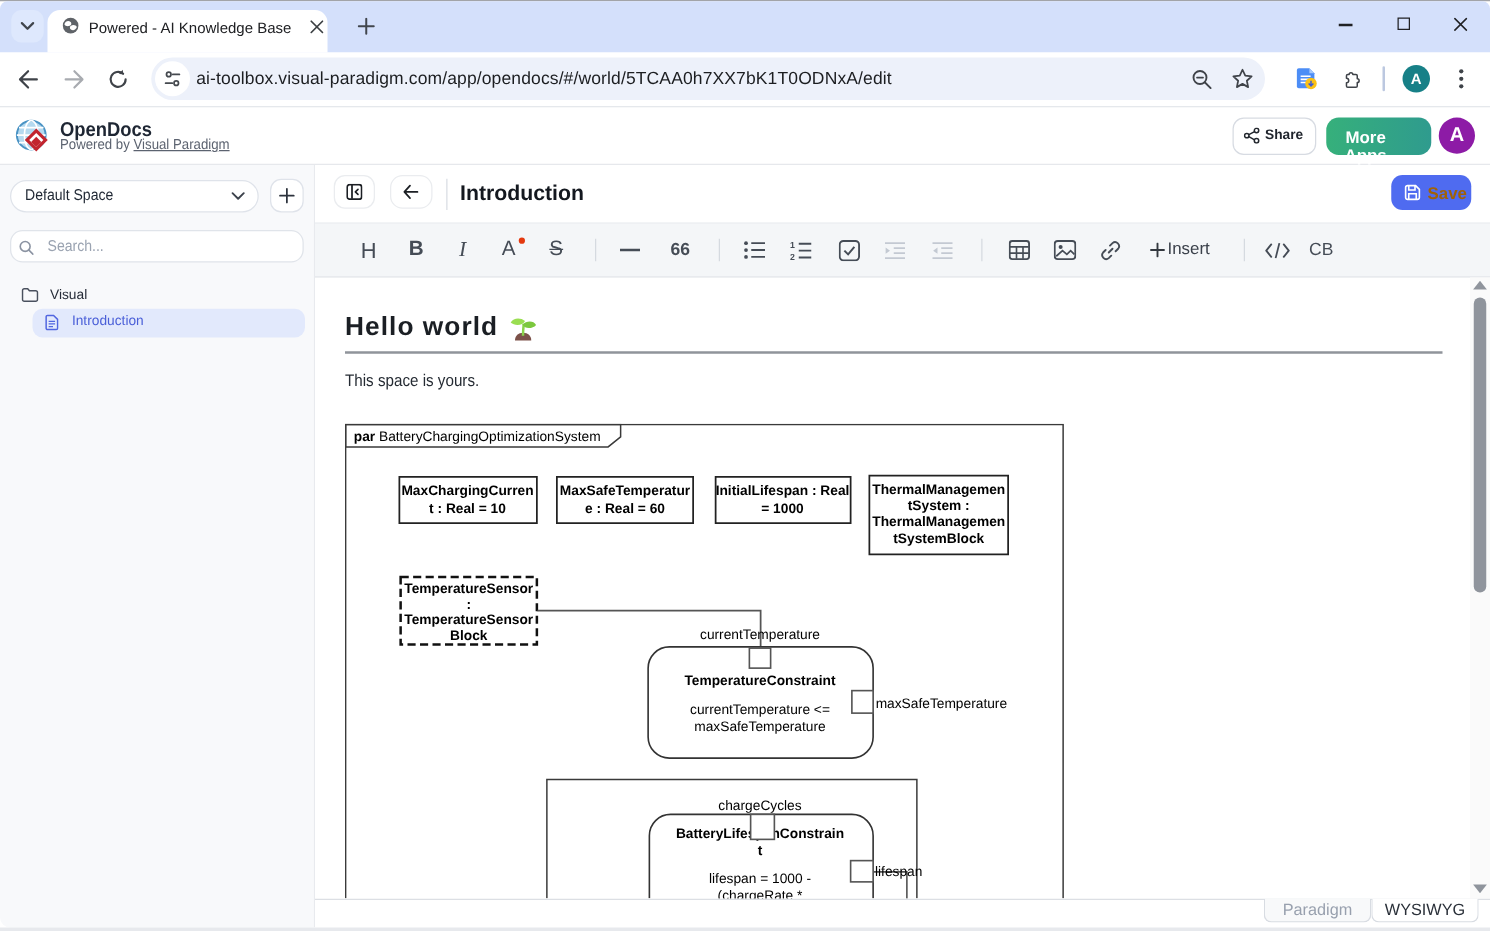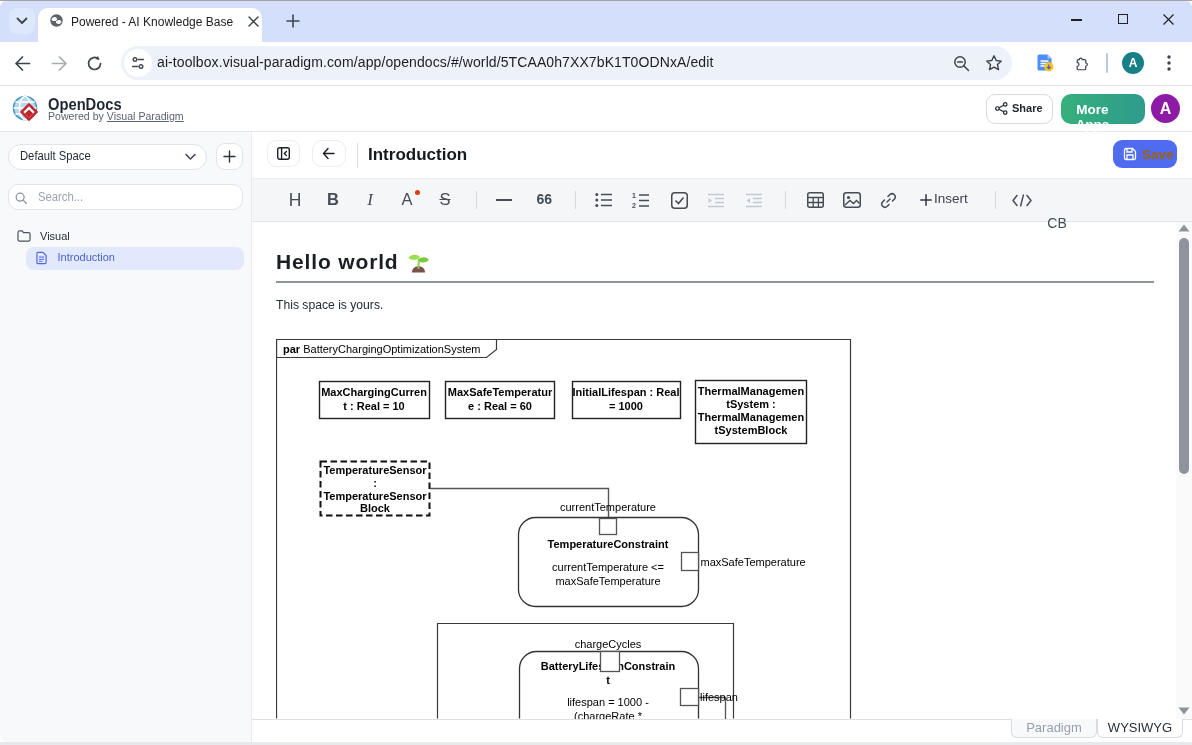--- a/index.html
+++ b/index.html
@@ -277,21 +277,21 @@
     <div class="abs" style="left: 994px; top: 191px; width: 2px; height: 18px;">
       <div style="width:1px;height:18px;background:#d5dae0;margin:auto;"></div>
     </div>
     <div class="abs" style="left: 1012px; top: 193.5px; width: 20px; height: 13px;">
       <svg width="20" height="13" viewBox="0 0 20 13">
         <path d="M11.5 0.5 L8.5 12.5" stroke="#454c56" stroke-width="1.4"></path>
         <path d="M5 1.5 L1 6.5 L5 11.5 M15 1.5 L19 6.5 L15 11.5" fill="none" stroke="#454c56" stroke-width="1.5" stroke-linecap="round" stroke-linejoin="round"></path>
       </svg>
     </div>
     <div class="abs" style="left: 1045px; top: 191px; width: 24px; height: 18px;">
-      <div style="font-size:14px;color:#454c56;font-weight:normal;text-align:center;font-family:'Liberation Sans',sans-serif;margin-top:24px;">CB</div>
+      <div style="font-size:14px;color:#454c56;font-weight:normal;text-align:center;font-family:'Liberation Sans',sans-serif;">CB</div>
     </div>
   </div>
 
 <div class="abs" style="left:276px;top:251px;font-size:21px;font-weight:bold;color:#1b1f24;line-height:1;letter-spacing:0.85px;">Hello world</div>
 <svg class="abs" style="left:407px;top:250px;" width="23" height="23" viewBox="0 0 24 24">
     <path d="M5.2 23.4 C5.2 19.4 8 16.9 12 16.9 C16 16.9 18.8 19.4 18.8 23.4 Z" fill="#7c5149"></path>
     <path d="M11.9 19.5 C11.9 16 12.1 13.5 12.5 9.5" stroke="#8bd34a" stroke-width="2.1" fill="none"></path>
     <path d="M1.6 8.4 C3.8 4.4 9.7 3.9 13.6 7.1 C11.7 11 4.9 11.4 1.6 8.4 Z" fill="#9ade52"></path>
     <path d="M22.8 10.4 C20.8 6.7 14.9 6.7 11.4 10.1 C13.3 13.9 19.7 14 22.8 10.4 Z" fill="#7cc83e"></path>
   </svg>

